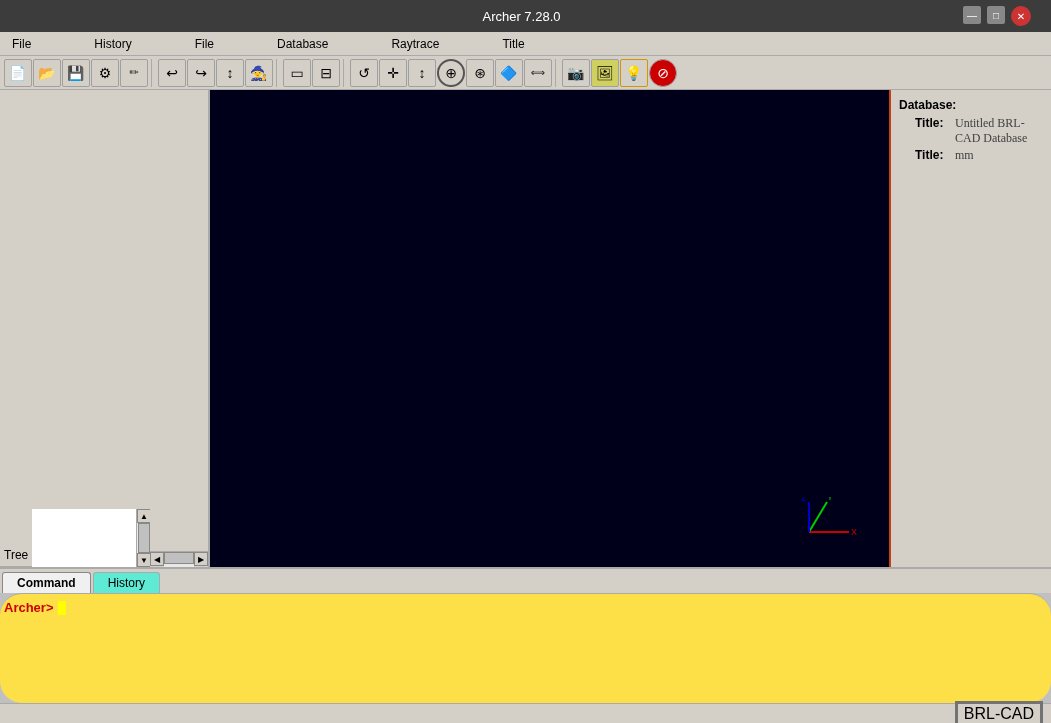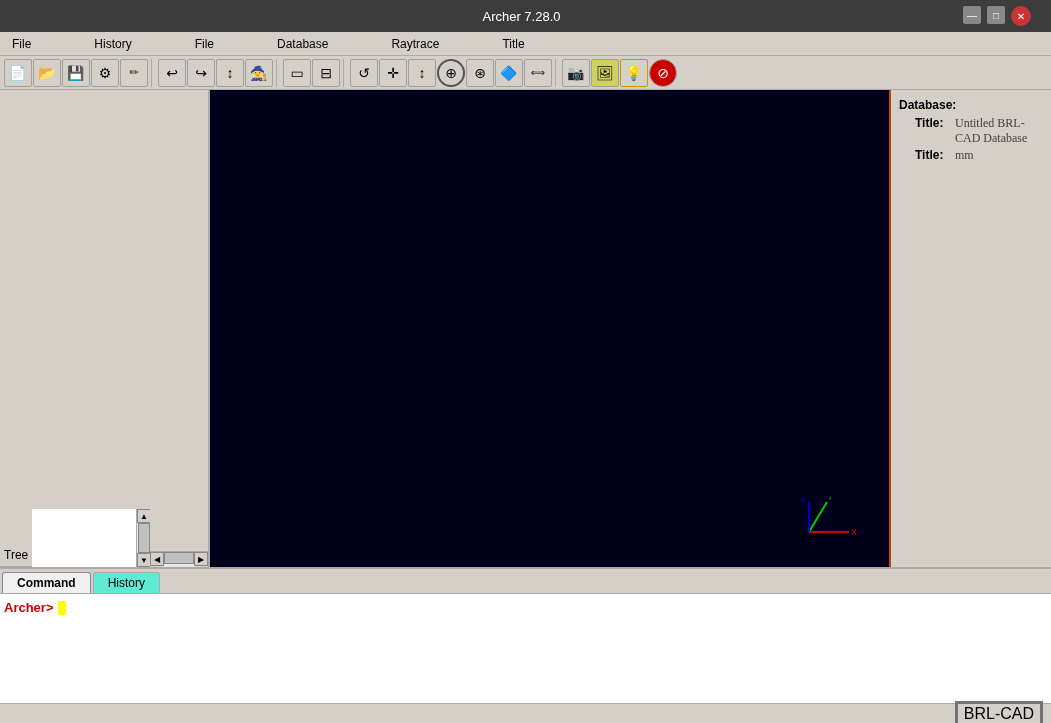--- a/index.html
+++ b/index.html
@@ -184,26 +184,27 @@
       border-radius: 3px 3px 0 0;
     }
     .tab.active {
       background: #f0f0f0;
       border-color: #888;
       font-weight: bold;
     }
 
     
     #command-area {
-      background: #ffffff;
+      background: #fde047;
       height: 110px;
       border-top: 1px solid #aaa;
       padding: 4px;
       display: flex;
       flex-direction: column;
+      border-radius: 22px;
     }
     #command-prompt {
       display: flex;
       align-items: center;
       margin-top: 2px;
     }
     #command-label {
       color: #cc0000;
       font-size: 13px;
       margin-right: 4px;

